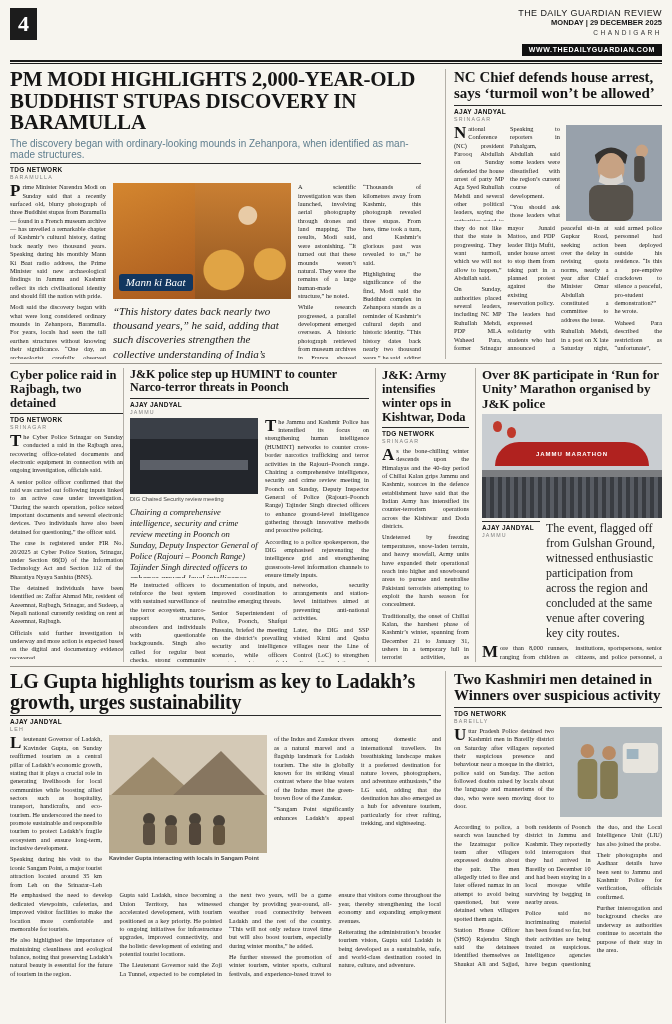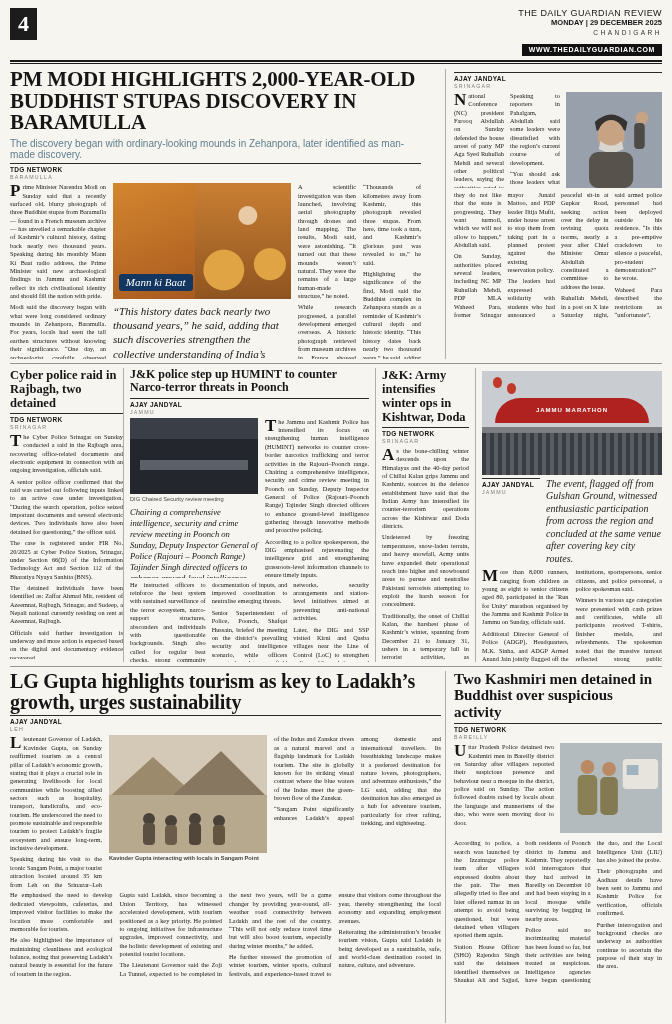--- a/index.html
+++ b/index.html
@@ -29,21 +29,21 @@
   .h-lg{font-size:15px;line-height:1.1;font-weight:bold}
   .h-md{font-size:12.5px;line-height:1.12;font-weight:bold}
   .standfirst{font-family:"Liberation Sans",sans-serif;color:#5f7e8e;font-size:10px;margin:4px 0 2px}
   .byline{font-family:"Liberation Sans",sans-serif;border-top:1px solid #2a2a2a;padding-top:2px;margin:3px 0}
   .byline .name{font-size:6.5px;font-weight:bold;letter-spacing:.3px}
   .byline .place{font-size:5.3px;color:#7d7d7d;letter-spacing:1.2px;margin-top:1px}
   .body-text p{font-size:6.3px;line-height:1.33;text-align:justify;margin-bottom:3px}
   .dropcap p:first-child::first-letter{font-size:17px;font-weight:bold;float:left;line-height:.8;padding:1px 2px 0 0}
   .pull-quote{font-style:italic;font-size:11px;line-height:1.28;margin-top:5px}
   .caption{font-family:"Liberation Sans",sans-serif;font-size:5.7px;color:#454545;margin-top:2px}
-  .caption-it{font-style:italic;font-family:"Liberation Serif",serif;font-size:10px;line-height:1.25;color:#1e1e1e}
+  .caption-it{font-family:"Liberation Serif",serif;font-size:12px;line-height:1.25;color:#1e1e1e}
   .img-ph{width:100%;overflow:hidden;position:relative}
 
   
   .top-row{display:flex;height:290px;overflow:hidden}
   .pm{width:436px;padding-right:24px;border-right:1px solid #b3afa7;overflow:hidden}
   .nc{flex:1;padding-left:8px;overflow:hidden}
 
   .pm-body{display:flex;gap:7px;margin-top:2px;height:208px;overflow:hidden}
   .pm-c1{width:96px;overflow:hidden}
   .pm-mid{width:178px;overflow:hidden}
@@ -126,21 +126,21 @@
       </div>
     </div>
   </header>
   <div class="rule-heavy"></div>
   <div class="rule-thin"></div>
 
   <section class="top-row">
 
     <article class="pm">
       <h2 class="h-xl">PM MODI HIGHLIGHTS 2,000-YEAR-OLD BUDDHIST STUPAS DISCOVERY IN BARAMULLA</h2>
-      <p class="standfirst">The discovery began with ordinary-looking mounds in Zehanpora, later identified as man-made discovery.</p>
+      <p class="standfirst">The discovery began with ordinary-looking mounds in Zehanpora, when identified as man-made structures.</p>
       <div class="byline">
         <div class="name">TDG NETWORK</div>
         <div class="place">BARAMULLA</div>
       </div>
       <div class="pm-body">
         <div class="pm-c1 body-text dropcap">
             <p>Prime Minister Narendra Modi on Sunday said that a recently surfaced old, blurry photograph of three Buddhist stupas from Baramulla — found in a French museum archive — has unveiled a remarkable chapter of Kashmir’s cultural history, dating back nearly two thousand years. Speaking during his monthly Mann Ki Baat radio address, the Prime Minister said new archaeological findings in Jammu and Kashmir reflect its rich civilisational identity and should fill the nation with pride.</p>
             <p>Modi said the discovery began with what were long considered ordinary mounds in Zehanpora, Baramulla. For years, locals had seen the tall earthen structures without knowing their significance. “One day, an archaeologist carefully observed these mounds and found something unusual,” he said.</p>
           </div>
         <div class="pm-mid">
@@ -154,20 +154,21 @@
         </div>
         <div class="pm-c3 body-text">
             <p>A scientific investigation was then launched, involving aerial photography through drones and land mapping. The results, Modi said, were astonishing. “It turned out that these mounds weren’t natural. They were the remains of a large human-made structure,” he noted.</p>
             <p>While research progressed, a parallel development emerged overseas. A historic photograph retrieved from museum archives in France showed three Buddhist stupas located in the same Baramulla area. “Thousands of kilometres away from Kashmir, this photograph revealed three stupas. From here, time took a turn, and Kashmir’s glorious past was revealed to us,” he said.</p>
             <p>Highlighting the significance of the find, Modi said the Buddhist complex in Zehanpora stands as a reminder of Kashmir’s cultural depth and historic identity. “This history dates back nearly two thousand years,” he said, adding that such discoveries strengthen the collective understanding of India’s ancient heritage.</p>
           </div>
       </div>
     </article>
 
     <article class="nc">
+      <h2 class="h-lg">NC Chief defends house arrest, says ‘turmoil won’t be allowed’</h2>
       <div class="byline">
         <div class="name">AJAY JANDYAL</div>
         <div class="place">SRINAGAR</div>
       </div>
       <div class="nc-partA">
         <div class="nc-colA body-text dropcap">
             <p>National Conference (NC) president Farooq Abdullah on Sunday defended the house arrest of party MP Aga Syed Ruhullah Mehdi and several other political leaders, saying the authorities acted to prevent “turmoil” in Jammu and Kashmir.</p>
           </div>
         <div class="nc-colB body-text">
             <p>Speaking to reporters in Pahalgam, Abdullah said some leaders were dissatisfied with the region’s current course of development.</p>
@@ -246,20 +247,21 @@
         <div class="place">SRINAGAR</div>
       </div>
       <div class="body-text dropcap" style="height:228px;overflow:hidden">
           <p>As the bone-chilling winter descends upon the Himalayas and the 40-day period of Chillai Kalan grips Jammu and Kashmir, sources in the defence establishment have said that the Indian Army has intensified its counter-terrorism operations across the Kishtwar and Doda districts.</p>
           <p>Undeterred by freezing temperatures, snow-laden terrain, and heavy snowfall, Army units have expanded their operational reach into higher and snowbound areas to pursue and neutralise Pakistani terrorists attempting to exploit the harsh season for concealment.</p>
           <p>Traditionally, the onset of Chillai Kalan, the harshest phase of Kashmir’s winter, spanning from December 21 to January 31, ushers in a temporary lull in terrorist activities, as communication routes close and heavy snowfall isolates mountain regions. However, this winter has marked a decisive shift in the operational approach of the Indian Army and other security forces. Instead of reducing activities, the Army has adopted a proactive winter posture to deny terrorists any breathing space.</p>
         </div>
     </article>
 
     <article class="unity">
+      <h2 class="h-md" style="font-size:13px">Over 8K participate in ‘Run for Unity’ Marathon organised by J&amp;K police</h2>
       <div class="unity-img img-ph" style="margin-top:3px">
         <span class="balloon" style="left:6%;top:6%"></span>
         <span class="balloon" style="left:14%;top:12%"></span>
         <div class="unity-arch">JAMMU MARATHON</div>
         <div class="unity-crowd"></div>
       </div>
       <div class="unity-meta">
         <div class="byline">
           <div class="name">AJAY JANDYAL</div>
           <div class="place">JAMMU</div>
@@ -317,21 +319,21 @@
           <p>He emphasised the need to develop dedicated viewpoints, cafeterias, and improved visitor facilities to make the location more comfortable and memorable for tourists.</p>
           <p>He also highlighted the importance of maintaining cleanliness and ecological balance, noting that preserving Ladakh’s natural beauty is essential for the future of tourism in the region.</p>
           <p>Gupta said Ladakh, since becoming a Union Territory, has witnessed accelerated development, with tourism positioned as a key priority. He pointed to ongoing initiatives for infrastructure upgrades, improved connectivity, and the holistic development of existing and potential tourist locations.</p>
           <p>The Lieutenant Governor said the Zoji La Tunnel, expected to be completed in the next two years, will be a game changer by providing year-round, all-weather road connectivity between Ladakh and the rest of the country. “This will not only reduce travel time but will also boost tourism, especially during winter months,” he added.</p>
           <p>He further stressed the promotion of winter tourism, winter sports, cultural festivals, and experience-based travel to ensure that visitors come throughout the year, thereby strengthening the local economy and expanding employment avenues.</p>
           <p>Reiterating the administration’s broader tourism vision, Gupta said Ladakh is being developed as a sustainable, safe, and world-class destination rooted in nature, culture, and adventure.</p>
         </div>
     </article>
 
     <article class="bareilly">
-      <h2 class="h-lg">Two Kashmiri men detained in Buddhist over suspicious activity</h2>
+      <h2 class="h-lg">Two Kashmiri men detained in Winners over suspicious activity</h2>
       <div class="byline">
         <div class="name">TDG NETWORK</div>
         <div class="place">BAREILLY</div>
       </div>
       <div class="bar-row1">
         <div class="bar-colA body-text dropcap">
             <p>Uttar Pradesh Police detained two Kashmiri men in Bareilly district on Saturday after villagers reported their suspicious presence and behaviour near a mosque in the district, police said on Sunday. The action followed doubts raised by locals about the language and mannerisms of the duo, who were seen moving door to door.</p>
           </div>
         <div class="bar-imgwrap img-ph">
           <svg viewBox="0 0 104 90" width="100%" height="90" preserveAspectRatio="none">

